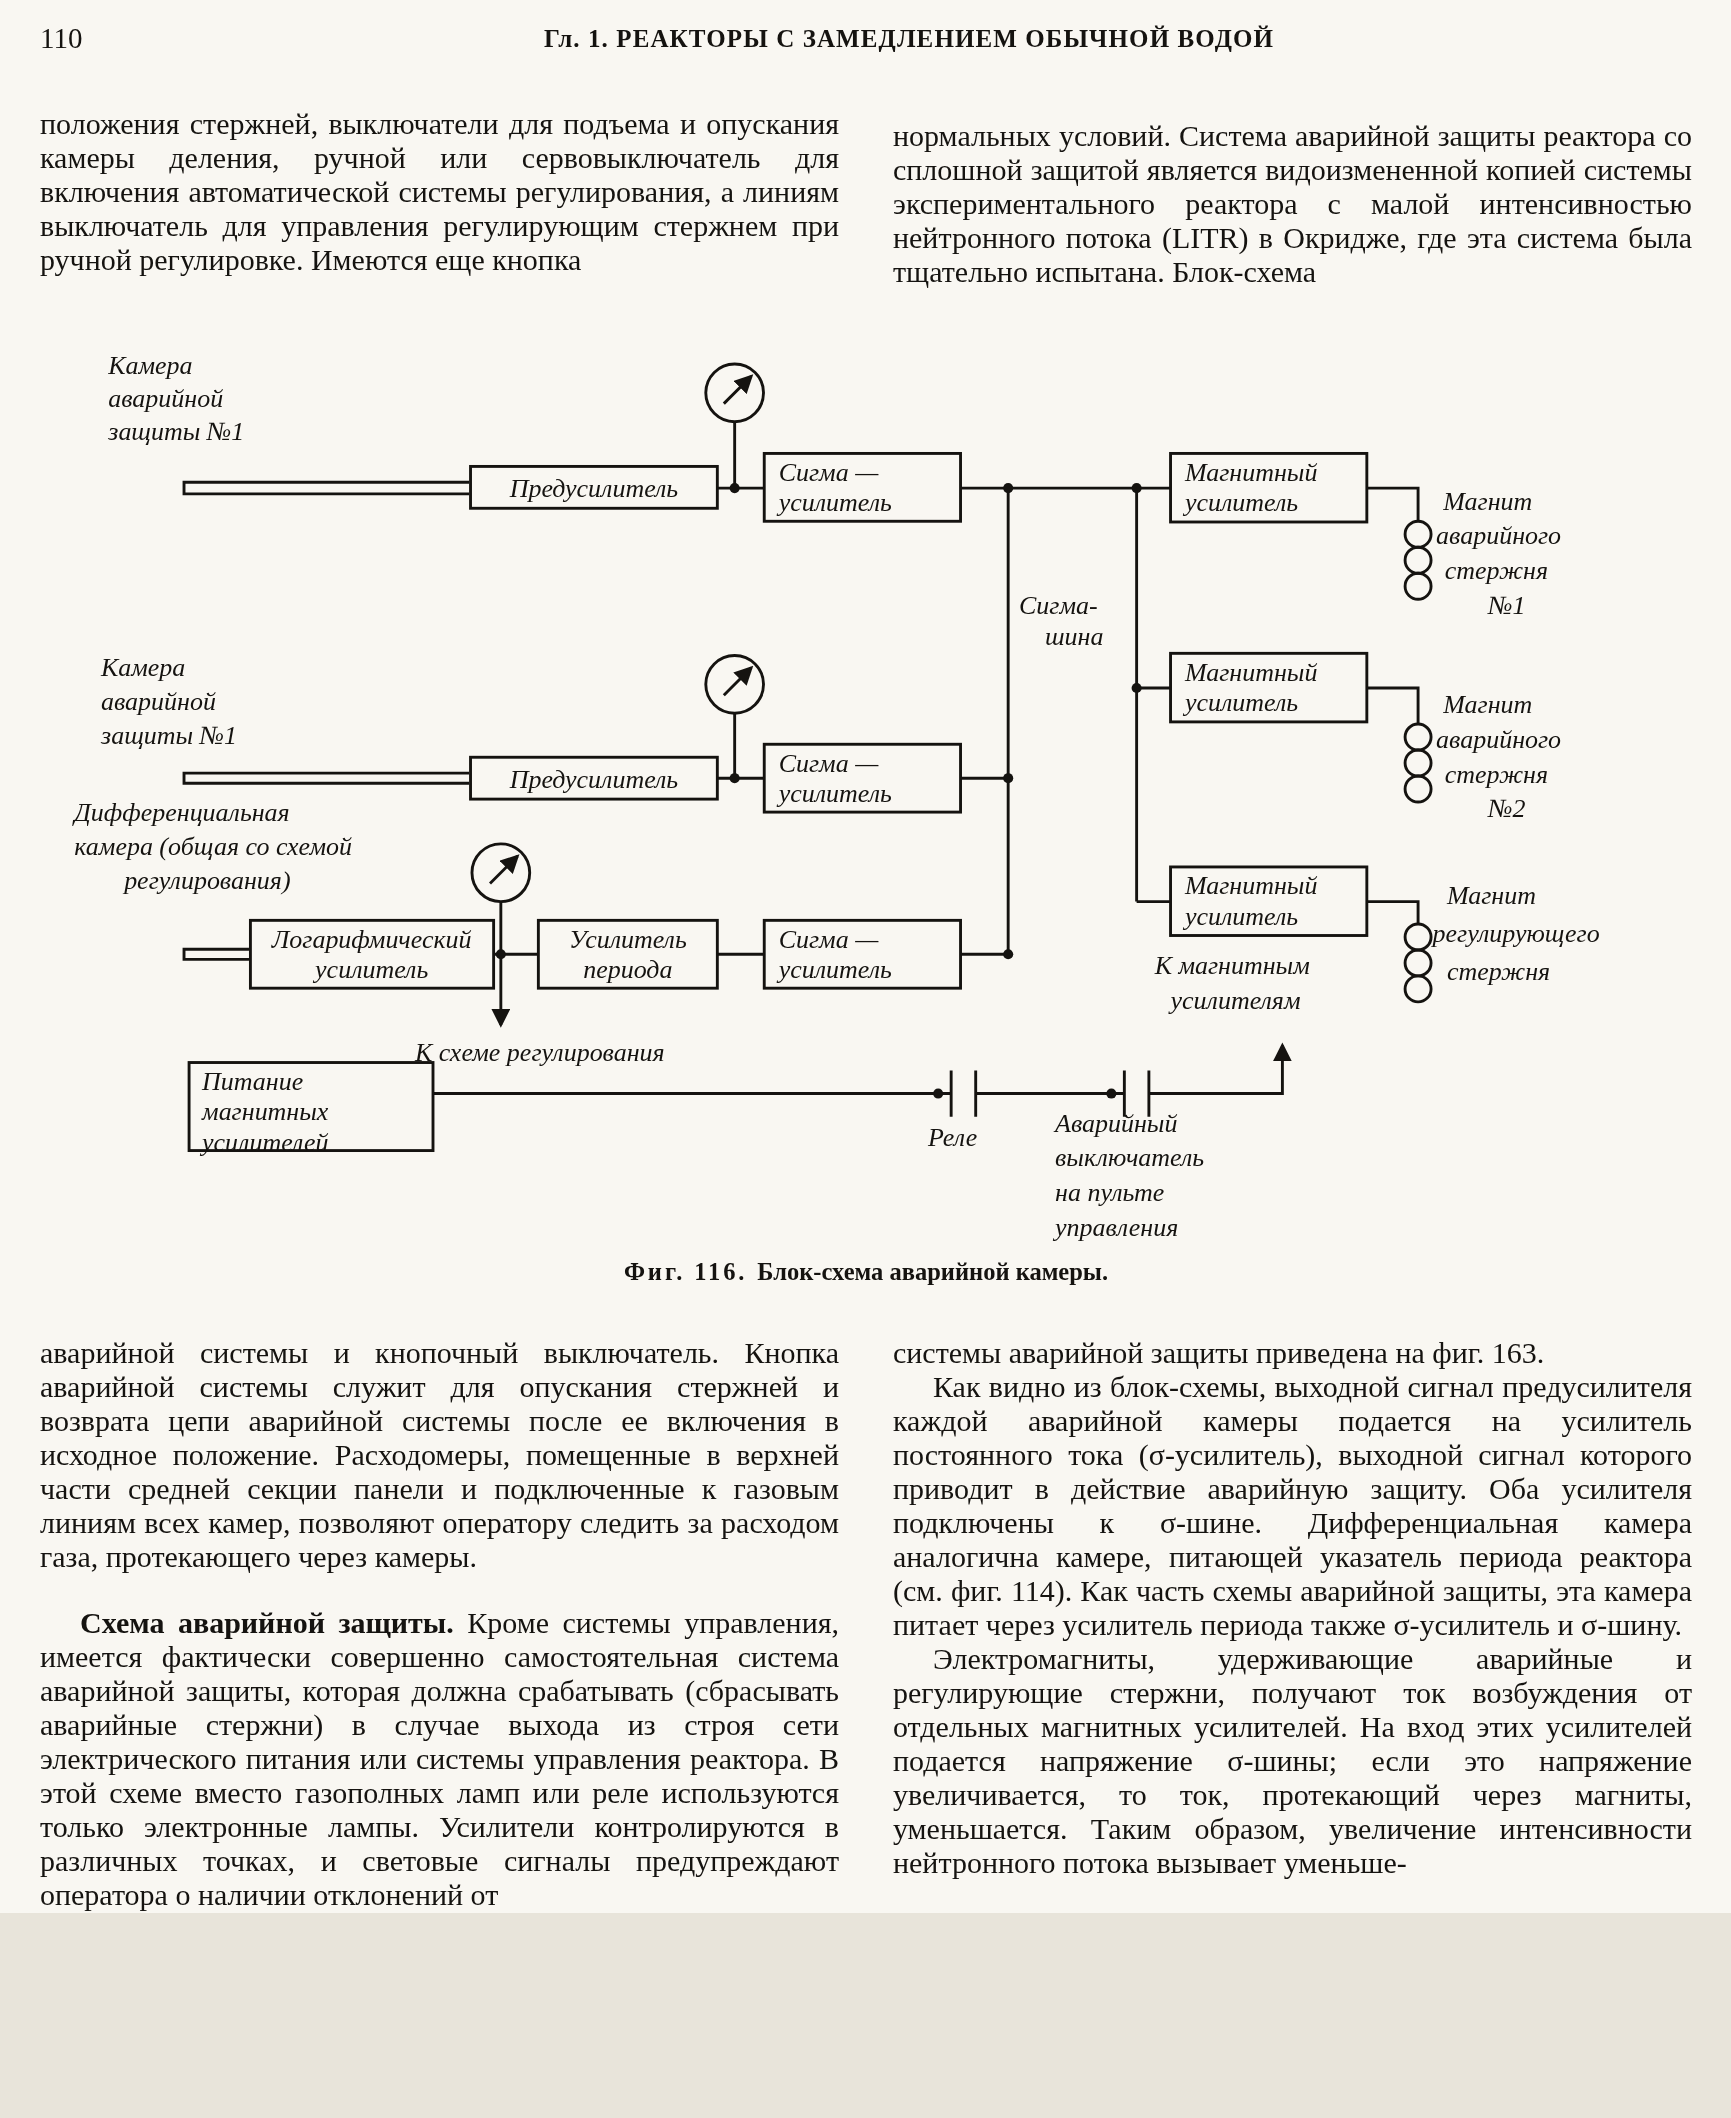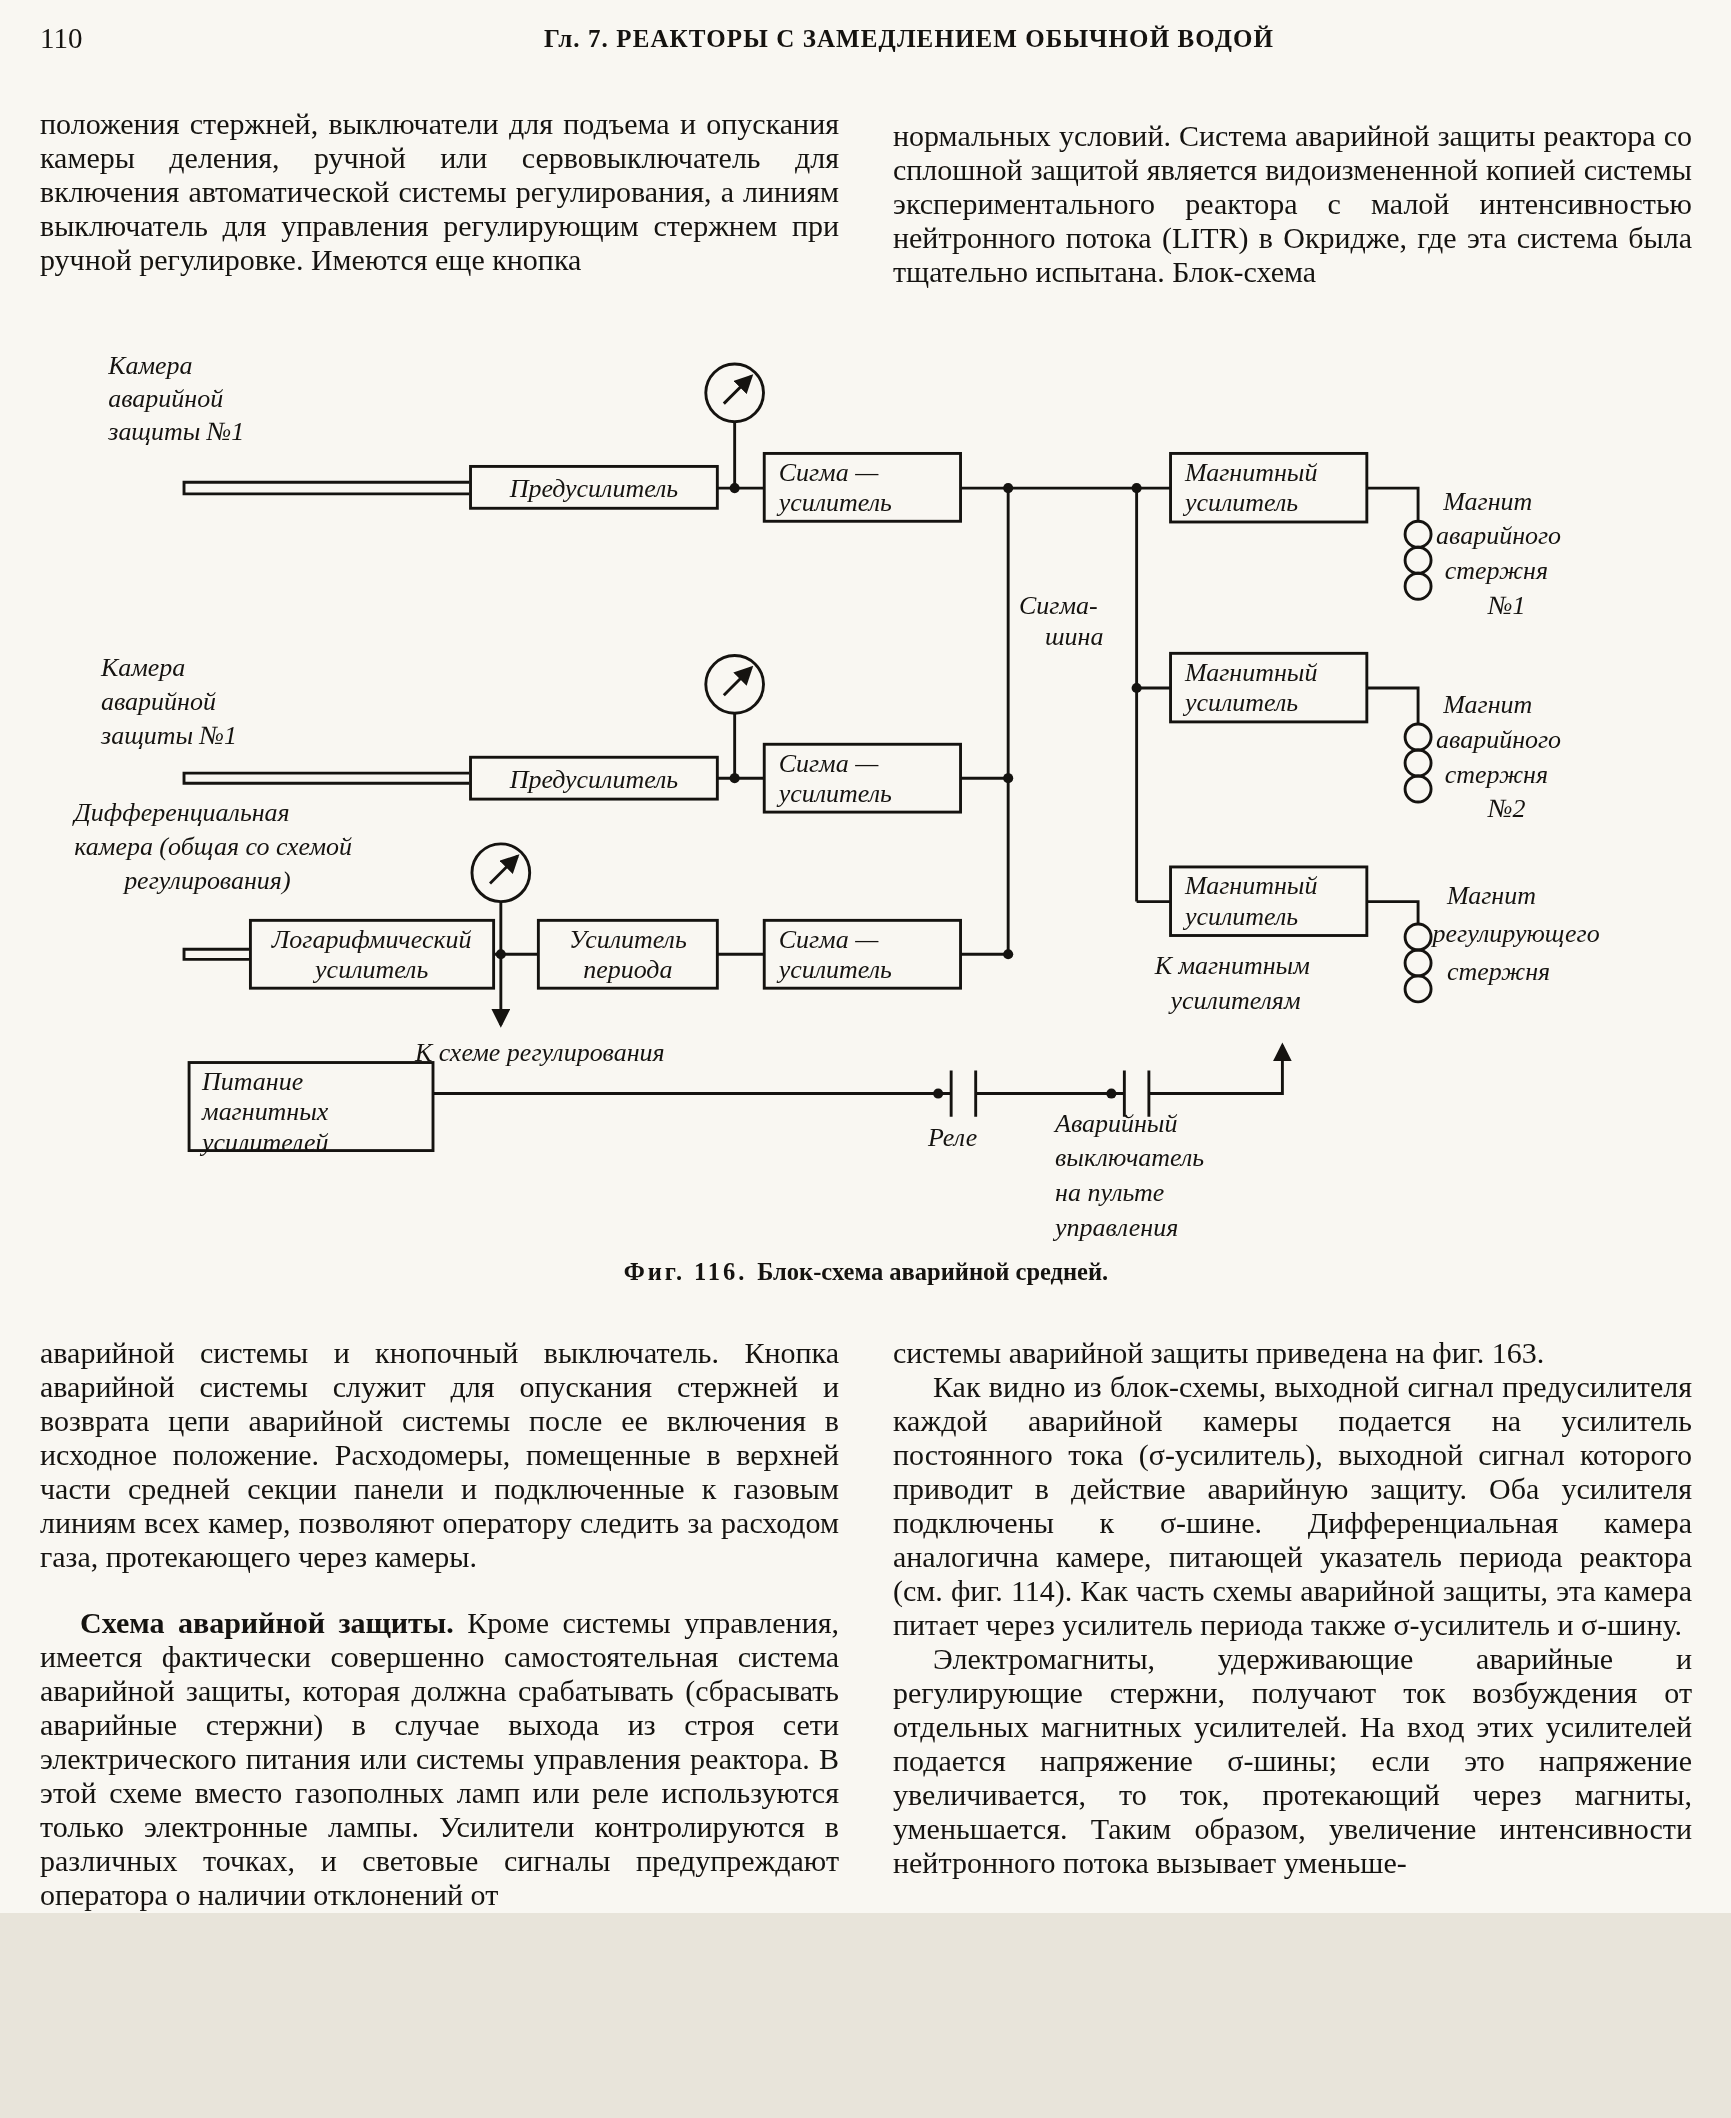--- a/index.html
+++ b/index.html
@@ -49,21 +49,21 @@
     stroke:#151310;
     stroke-width:4;
   }
 </style>
 </head>
 <body>
 
 <div class="page">
 
   <div class="pagenum">110</div>
-  <div class="chapter">Гл. 7. РЕАКТОРЫ С ЗАМЕДЛЕНИЕМ ОБЫЧНОЙ ВОДОЙ</div>
+  <div class="chapter">Гл. 1. РЕАКТОРЫ С ЗАМЕДЛЕНИЕМ ОБЫЧНОЙ ВОДОЙ</div>
 
   <div class="col" style="left:40px; top:107px;">
     <p class="noindent">положения стержней, выключатели для подъема и опускания камеры деления, ручной или сервовыключатель для включения автоматической системы регулирования, а линиям выключатель для управления регулирующим стержнем при ручной регулировке. Имеются еще кнопка</p>
   </div>
   <div class="col" style="left:893px; top:119px;">
     <p class="noindent">нормальных условий. Система аварийной защиты реактора со сплошной защитой является видоизмененной копией системы экспериментального реактора с малой интенсивностью нейтронного потока (LITR) в Окридже, где эта система была тщательно испытана. Блок-схема</p>
   </div>
 
   <svg class="diagram" width="1732" height="914" viewBox="0 0 2400 1266">
     <defs>
@@ -257,21 +257,21 @@
     </g>
     <g>
       <text x="1462" y="1090">Аварийный</text>
       <text x="1462" y="1138">выключатель</text>
       <text x="1462" y="1186">на пульте</text>
       <text x="1462" y="1234">управления</text>
     </g>
   </svg>
 
   <div class="caption">
-    <span class="fig">Фиг. 116.</span><span>Блок-схема аварийной средней.</span>
+    <span class="fig">Фиг. 116.</span><span>Блок-схема аварийной камеры.</span>
   </div>
 
   <div class="col" style="left:40px; top:1336px;">
     <p class="noindent">аварийной системы и кнопочный выключатель. Кнопка аварийной системы служит для опускания стержней и возврата цепи аварийной системы после ее включения в исходное положение. Расходомеры, помещенные в верхней части средней секции панели и подключенные к газовым линиям всех камер, позволяют оператору следить за расходом газа, протекающего через камеры.</p>
     <p class="gap-before"><b>Схема аварийной защиты.</b> <span>Кроме системы управления, имеется фактически совершенно самостоятельная система аварийной защиты, которая должна срабатывать (сбрасывать аварийные стержни) в случае выхода из строя сети электрического питания или системы управления реактора. В этой схеме вместо газополных ламп или реле используются только электронные лампы. Усилители контролируются в различных точках, и световые сигналы предупреждают оператора о наличии отклонений от</span></p>
   </div>
   <div class="col" style="left:893px; top:1336px;">
     <p class="noindent">системы аварийной защиты приведена на фиг. 163.</p>
     <p>Как видно из блок-схемы, выходной сигнал предусилителя каждой аварийной камеры подается на усилитель постоянного тока (σ-усилитель), выходной сигнал которого приводит в действие аварийную защиту. Оба усилителя подключены к σ-шине. Дифференциальная камера аналогична камере, питающей указатель периода реактора (см. фиг. 114). Как часть схемы аварийной защиты, эта камера питает через усилитель периода также σ-усилитель и σ-шину.</p>
     <p>Электромагниты, удерживающие аварийные и регулирующие стержни, получают ток возбуждения от отдельных магнитных усилителей. На вход этих усилителей подается напряжение σ-шины; если это напряжение увеличивается, то ток, протекающий через магниты, уменьшается. Таким образом, увеличение интенсивности нейтронного потока вызывает уменьше-</p>

